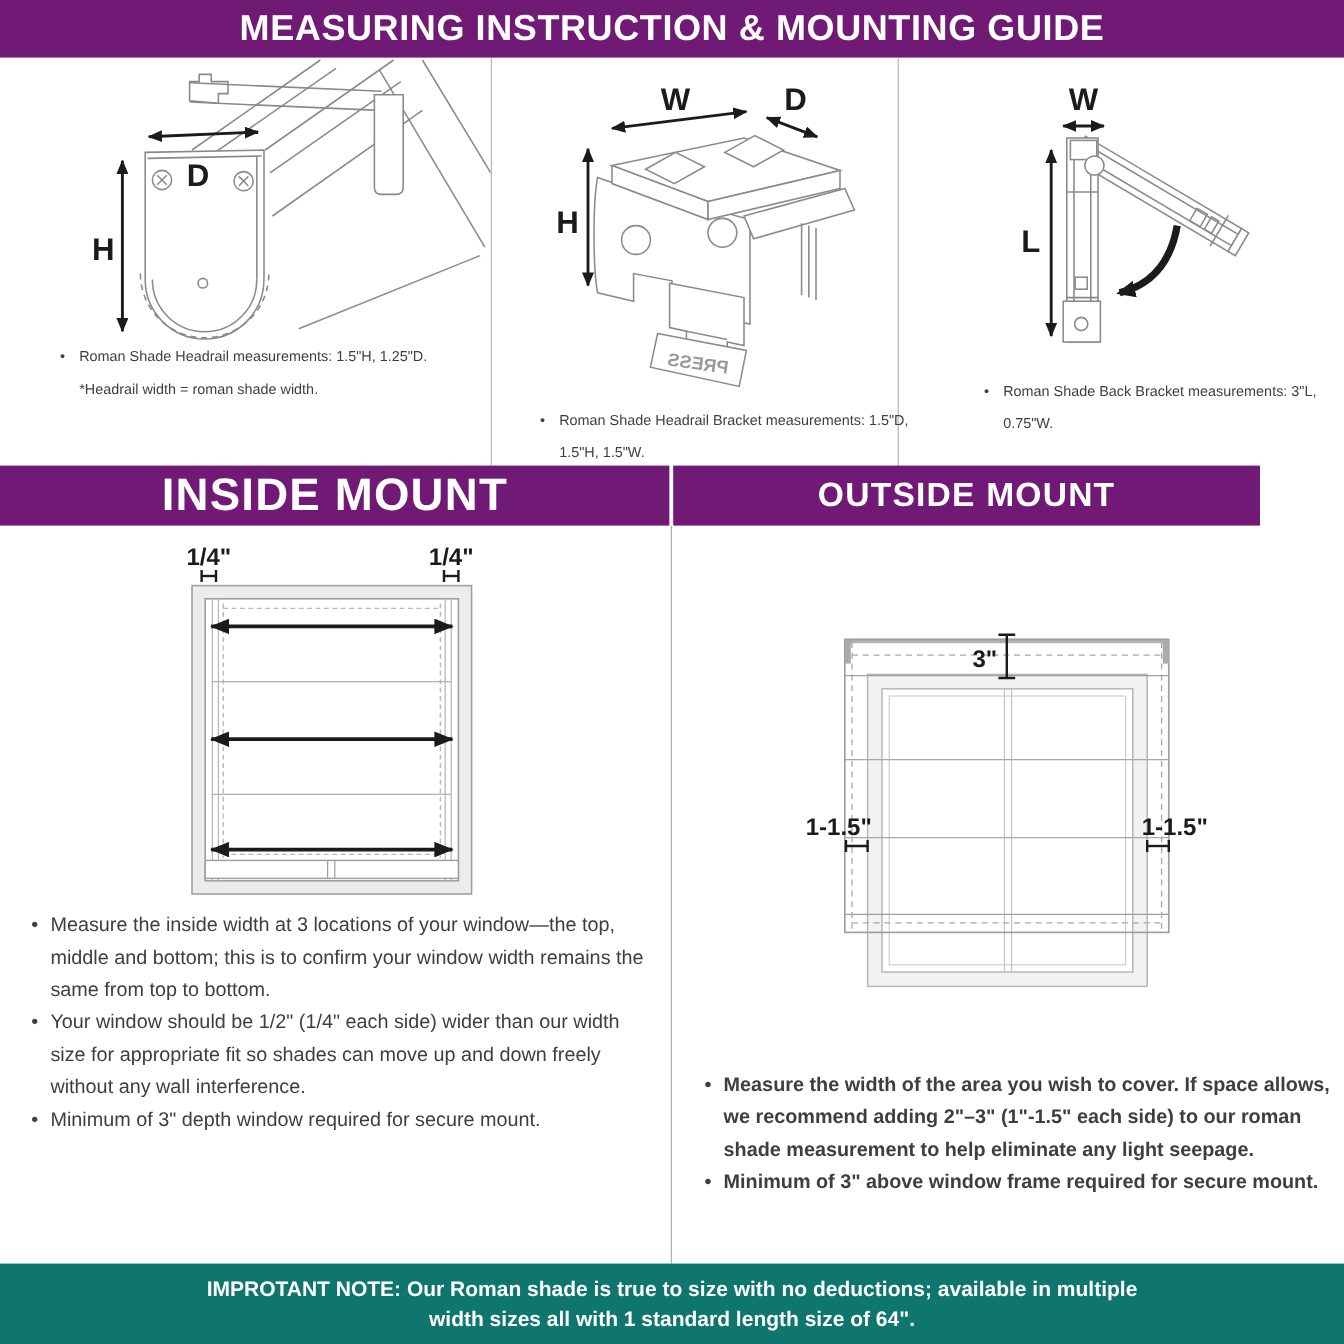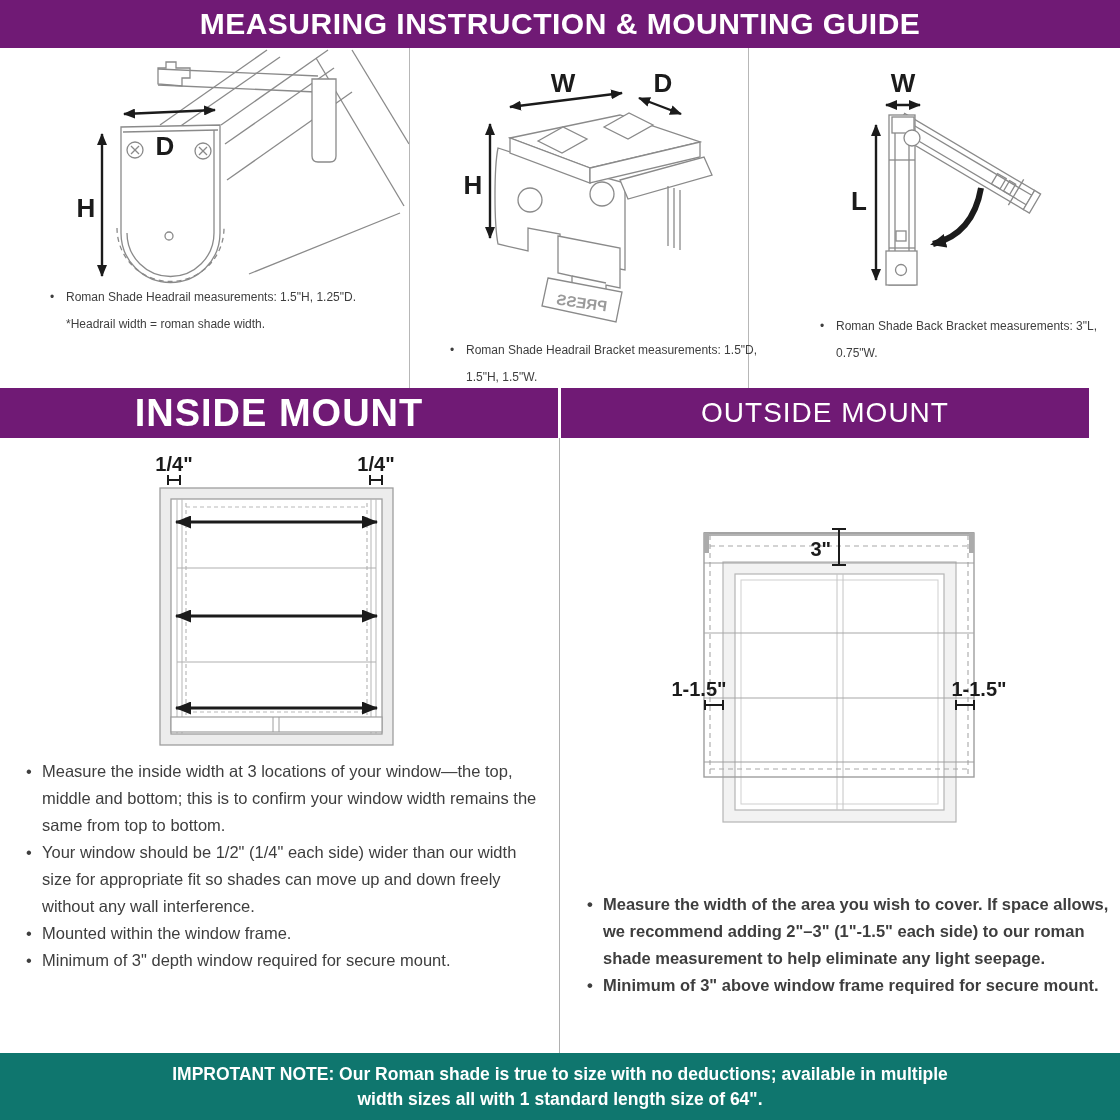--- a/index.html
+++ b/index.html
@@ -14,21 +14,21 @@
   .p2{width:338px;border-right:1px solid #b7b7b7;}
   .p3{width:371px;}
   .cap{position:absolute;font-size:12px;line-height:27px;color:#3e3e3e;padding-left:16px;}
   .cap::before{content:"\2022";position:absolute;left:0;top:0;}
   .cap1{left:50px;top:236px;width:312px;}
   .cap2{left:40px;top:265px;width:308px;margin-top:24px;}
   .cap3{left:71px;top:265px;width:300px;}
   .section-heads{position:absolute;left:0;top:388px;width:1120px;height:50px;display:flex;}
   .sh-left{width:558px;height:50px;font-size:38px;font-weight:bold;letter-spacing:1px;}
   .sh-gap{width:3px;height:50px;background:#fff;}
-  .sh-right{width:528px;height:50px;font-size:28px;font-weight:normal;letter-spacing:1px;}
+  .sh-right{width:489px;height:50px;font-size:28px;font-weight:bold;letter-spacing:1px;}
   .mid{position:absolute;left:0;top:438px;width:1120px;height:615px;display:flex;}
   .mid-left{position:relative;width:559px;border-right:1px solid #b0b0b0;}
   .mid-right{position:relative;width:560px;}
   .bullets{list-style:none;margin:0;padding:0;position:absolute;}
   .bullets li{position:relative;padding-left:16px;font-size:16.5px;line-height:27px;}
   .bullets li::before{content:"\2022";position:absolute;left:0;top:0;}
   .bullets-inside{left:26px;top:320px;width:516px;}
   .bullets-outside{left:27px;top:453px;width:524px;font-weight:bold;}
   .footer{position:absolute;left:0;top:1053px;width:1120px;height:67px;
        background:#0f766e;color:#fff;display:flex;flex-direction:column;
@@ -247,21 +247,20 @@
         <line x1="149" y1="272" x2="149" y2="287" stroke="#9e9e9e" stroke-width="1"></line>
       </g>
     </svg>
     <ul class="bullets bullets-inside">
 
         <li><span>Measure the inside width at 3 locations of your window—the top, middle and bottom; this is to confirm your window width remains the same from top to bottom.</span></li>
 
         <li><span>Your window should be 1/2" (1/4" each side) wider than our width size for appropriate fit so shades can move up and down freely without any wall interference.</span></li>
 
 
-        <li><span>Mounted within the window frame.</span></li>
 
         <li><span>Minimum of 3" depth window required for secure mount.</span></li>
       </ul>
   </div>
 
   <div class="mid-right">
     <svg style="left:101px;top:77px" width="410" height="335" viewBox="0 0 410 335">
       <g>
         <rect x="62" y="47" width="233" height="260" fill="#f2f2f2" stroke="#b5b5b5" stroke-width="1.2"></rect>
         <rect x="74" y="59" width="209" height="236" fill="#fff" stroke="#b5b5b5" stroke-width="1.2"></rect>

